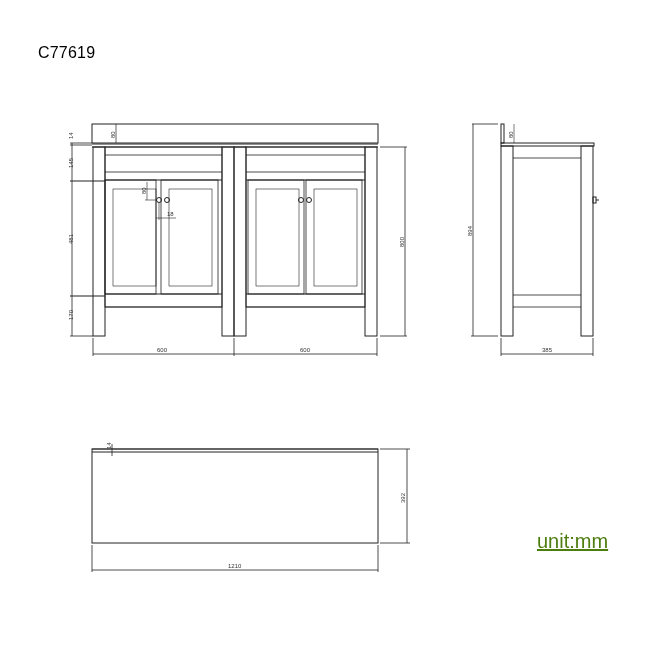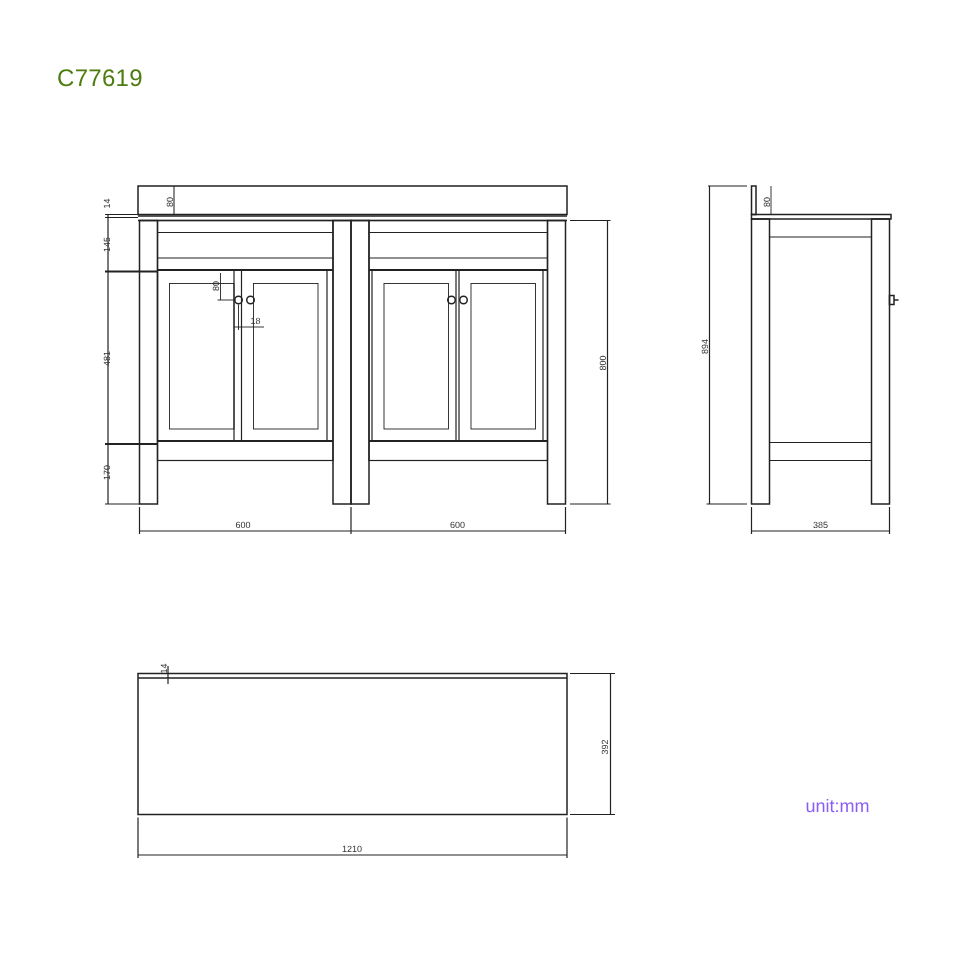--- a/index.html
+++ b/index.html
@@ -1,18 +1,18 @@
 <!DOCTYPE html>
 <html><head>
   <meta charset="utf-8">
   <style>
     html, body { margin: 0; padding: 0; background: #ffffff; }
     body { width: 650px; height: 650px; position: relative; overflow: hidden; font-family: "Liberation Sans", sans-serif; }
-    .title { position: absolute; left: 38px; top: 44px; font-size: 16px; color: #4d7c0f; letter-spacing: 0.2px; }
-    .unit { position: absolute; left: 537px; top: 530px; font-size: 12px; color: #8b5cf6; }
+    .title { position: absolute; left: 38px; top: 44px; font-size: 16px; color: #000000; letter-spacing: 0.2px; }
+    .unit { position: absolute; left: 537px; top: 530px; font-size: 20px; color: #4d7c0f; text-decoration: underline; }
     svg { position: absolute; left: 0; top: 0; }
     .dim { font-family: "Liberation Sans", sans-serif; font-size: 6px; fill: #333; }
   </style>
 </head>
 <body>
 
 <div class="title">C77619</div>
 <div class="unit">unit:mm</div>
 
 <svg width="650" height="650" viewBox="0 0 650 650">

